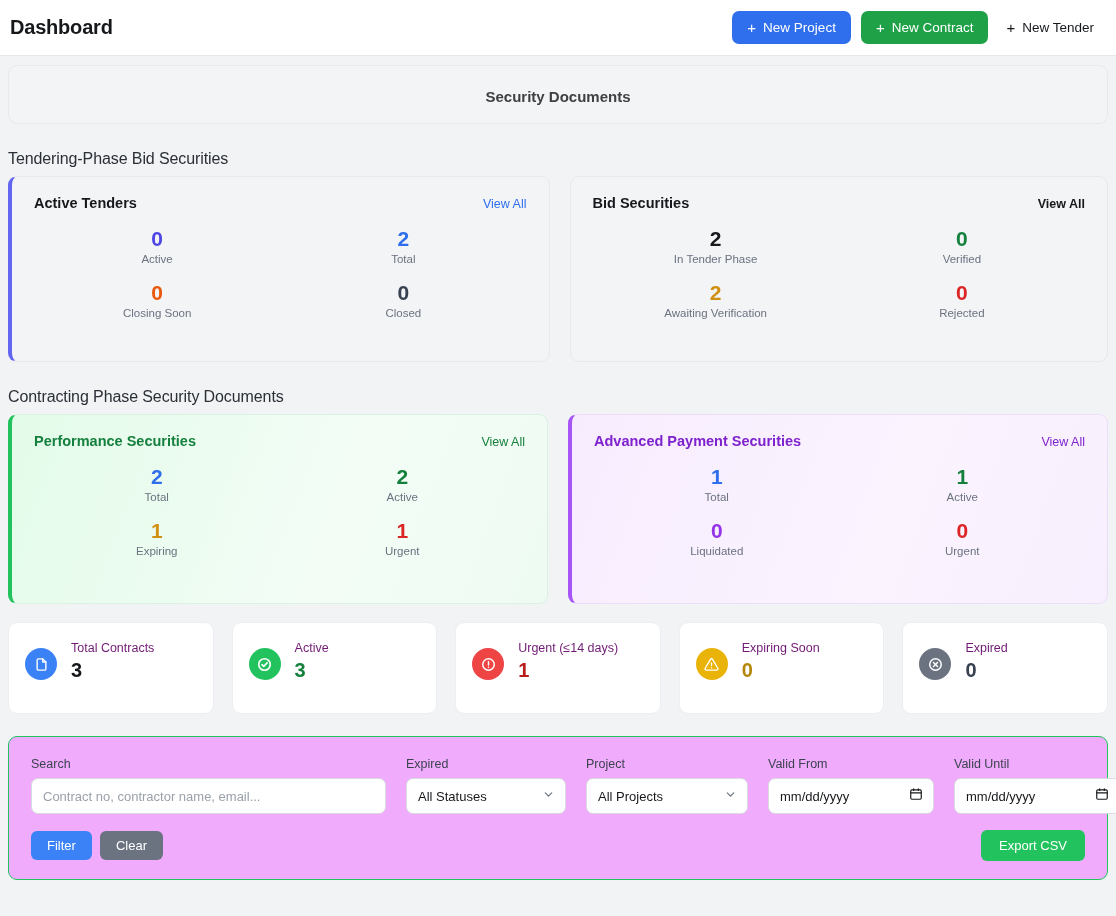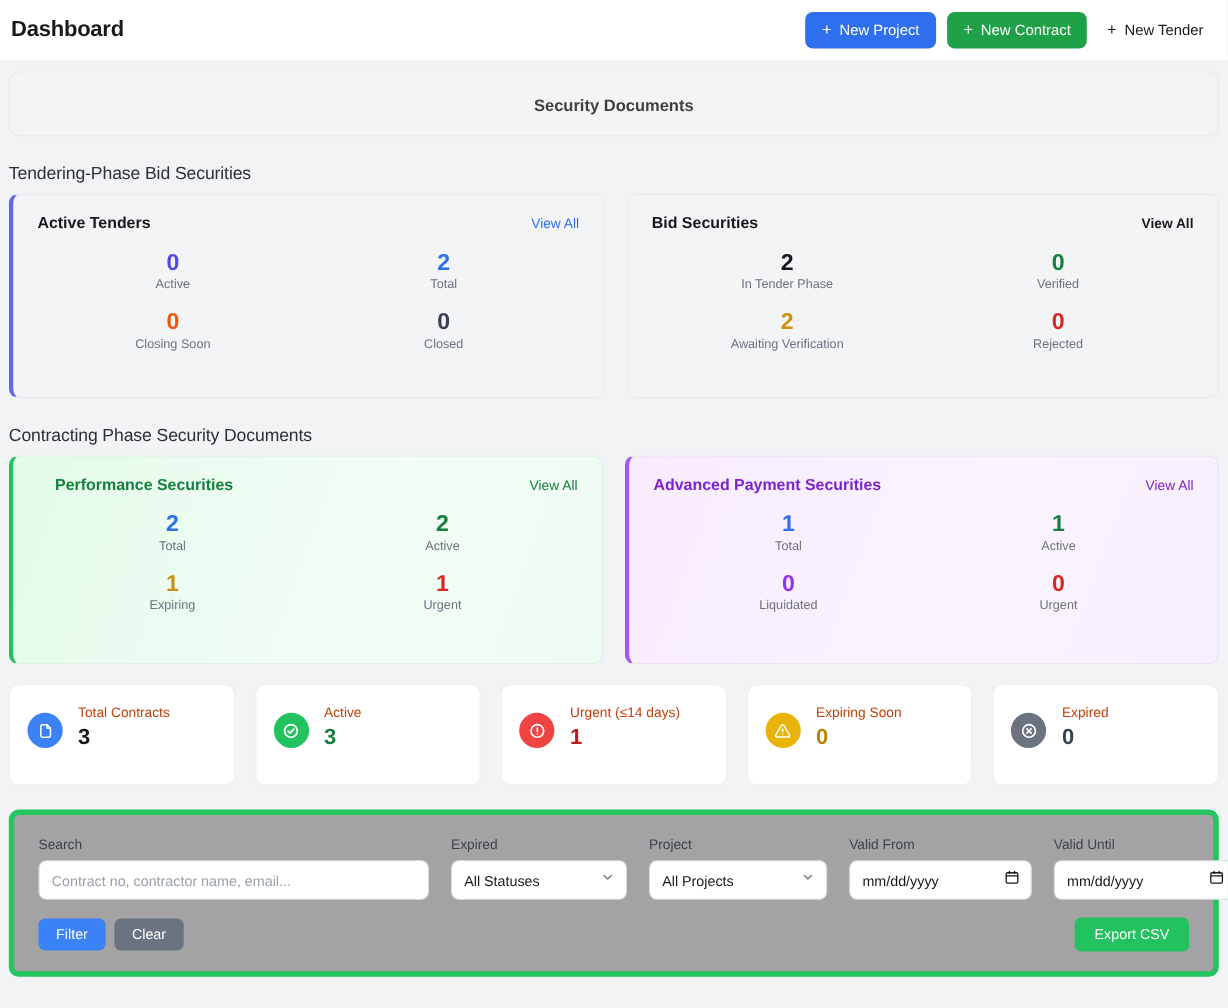--- a/index.html
+++ b/index.html
@@ -117,21 +117,21 @@
     display: flex;
     align-items: baseline;
     justify-content: space-between;
     margin-bottom: 16px;
   }
   .card-head h3 {
     font-size: 14.5px;
     font-weight: 700;
     color: #16181b;
   }
-  .card-head h3.green-t { color: #15803d; margin-left: 16px; }
+  .card-head h3.green-t { color: #15803d; }
   .card-head h3.purple-t { color: #7e22ce; }
   .view-all {
     font-size: 12.5px;
     color: #2f6fed;
     text-decoration: none;
     cursor: pointer;
   }
   .view-all.dark { color: #16181b; font-weight: 700; }
   .view-all.green { color: #15803d; }
   .view-all.purple { color: #7e22ce; }
@@ -174,34 +174,34 @@
   .stat-icon {
     width: 32px; height: 32px;
     border-radius: 50%;
     flex: 0 0 32px;
     display: flex; align-items: center; justify-content: center;
     margin-top: 7px;
   }
   .stat-icon svg { width: 15px; height: 15px; display: block; }
   .stat-text .stat-label {
     font-size: 12.5px;
-    color: #c2410c;
+    color: #701a75;
     margin-bottom: 4px;
     white-space: nowrap;
   }
   .stat-text .stat-value {
     font-size: 20px;
     font-weight: 700;
     line-height: 1.1;
   }
 
   
   .filter-panel {
-    background: #a3a3a3;
-    border: 5px solid #22c55e;
+    background: #f0abfc;
+    border: 1px solid #22c55e;
     border-radius: 9px;
     margin: 22px 8px 0 8px;
     padding: 20px 22px 18px 22px;
   }
   .filter-grid {
     display: grid;
     grid-template-columns: 355px 160px 162px 166px 166px;
     gap: 20px;
     align-items: end;
   }

